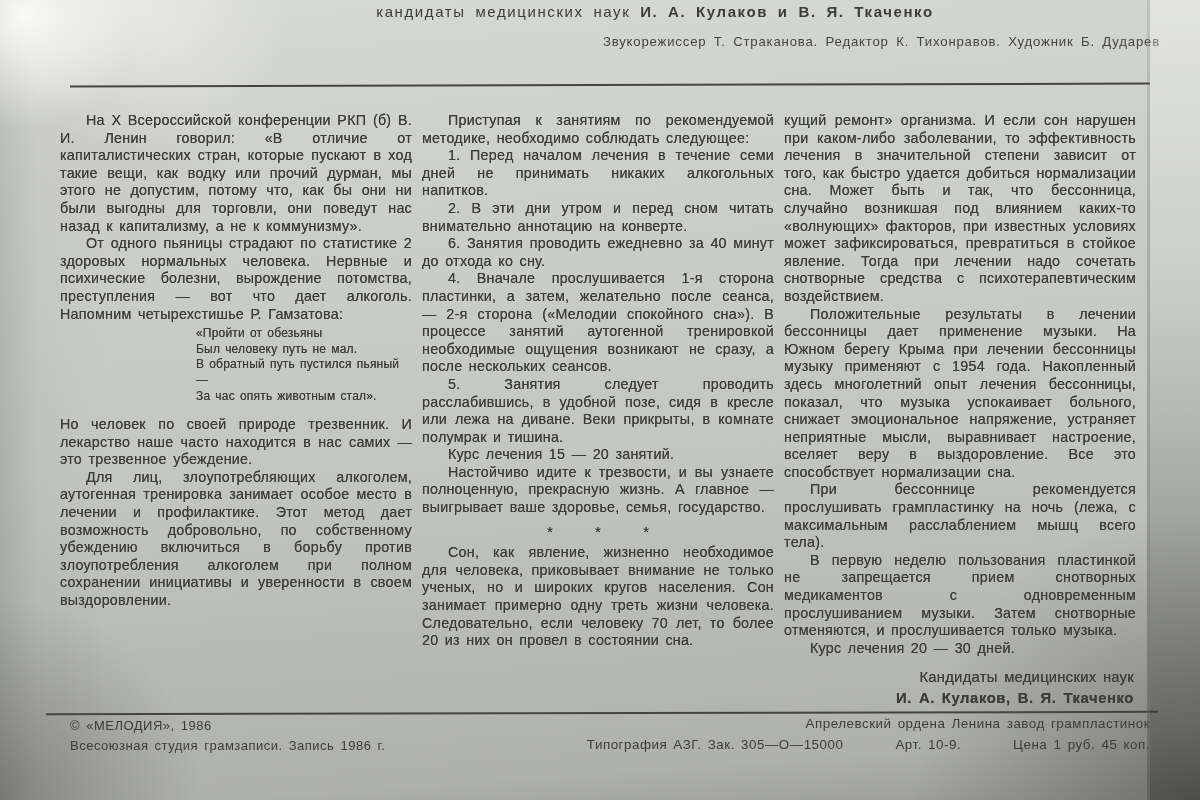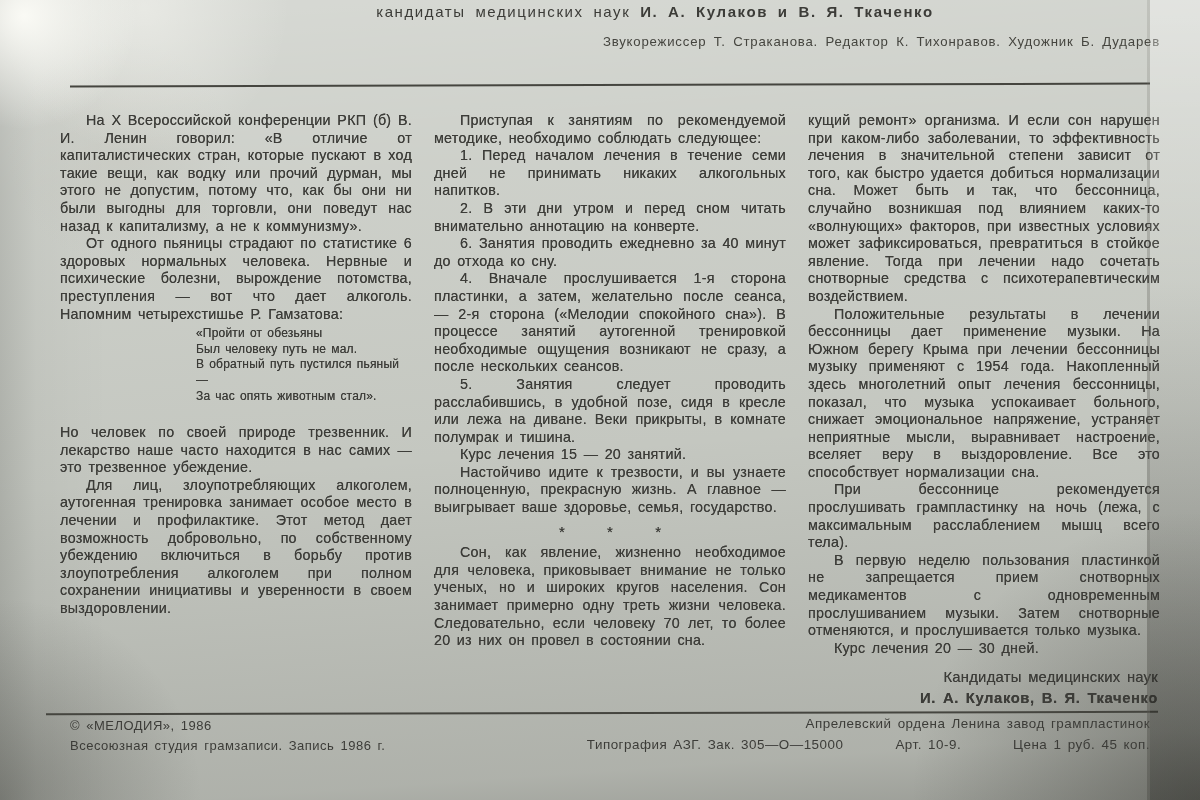--- a/index.html
+++ b/index.html
@@ -33,29 +33,29 @@
   .credit-line1 { font-size:15px; letter-spacing:1.6px; word-spacing:4px; white-space:nowrap; }
   .credit-line1 b { font-weight:700; }
   .credit-line2 { margin-top:14px; font-size:13.2px; letter-spacing:0.8px; word-spacing:3px; white-space:nowrap; color:#45453f;text-align:right; }
 
   .rule { position:absolute; height:2px; background:#45453f; }
   .rule-top { top:84px; left:70px; width:1080px; transform:rotate(-0.15deg); }
   .rule-bottom { top:712px; left:46px; width:1112px; transform:rotate(-0.12deg); }
 
   .columns {
     position:absolute; top:112px; left:60px; width:1100px; height:590px;
-    display:flex; gap:22px;
+    display:flex; gap:10px;
   }
   .col { width:352px; text-align:justify; font-size:14.3px; line-height:17.6px;
          letter-spacing:0.25px; word-spacing:2.2px;
          text-shadow:0 0 0.5px rgba(60,60,56,0.85); }
   .col p { margin:0; }
   .indent { text-indent:26px; }
 
-  .verse { margin:3px 0 20px 136px; font-size:12px; line-height:15.6px;
+  .verse { margin:3px 0 12px 136px; font-size:12px; line-height:15.6px;
            letter-spacing:0.2px; word-spacing:1.5px; text-align:left; }
 
   .separator { text-align:center; letter-spacing:18px; font-size:15px;
                margin:6px 0 4px 0; text-indent:18px; }
 
   .signature { margin-top:10px; text-align:right; line-height:21px;
                font-size:14.8px; padding-right:2px; }
   .signature .sig-bold { font-weight:700; letter-spacing:0.6px; }
 
   .footer-left  { position:absolute; left:62px;  top:716px; font-size:13px;
@@ -76,21 +76,21 @@
     </div>
     <div class="credit-line2">Звукорежиссер Т. Страканова. Редактор К. Тихонравов. Художник Б. Дударев</div>
   </div>
 
   <div class="rule rule-top"></div>
 
   <div class="columns">
 
     <div class="col">
       <p class="indent">На Х Всероссийской конференции РКП (б) В. И. Ленин говорил: «В отличие от капиталистических стран, которые пускают в ход такие вещи, как водку или прочий дурман, мы этого не допустим, потому что, как бы они ни были выгодны для торговли, они поведут нас назад к капитализму, а не к коммунизму».</p>
-      <p class="indent">От одного пьяницы страдают по статистике 6 здоровых нормальных человека. Нервные и психические болезни, вырождение потомства, преступления — вот что дает алкоголь. Напомним четырехстишье Р. Гамзатова:</p>
+      <p class="indent">От одного пьяницы страдают по статистике 2 здоровых нормальных человека. Нервные и психические болезни, вырождение потомства, преступления — вот что дает алкоголь. Напомним четырехстишье Р. Гамзатова:</p>
       <div class="verse">
         <div>«Пройти от обезьяны</div>
         <div>Был человеку путь не мал.</div>
         <div>В обратный путь пустился пьяный —</div>
         <div>За час опять животным стал».</div>
       </div>
       <p>Но человек по своей природе трезвенник. И лекарство наше часто находится в нас самих — это трезвенное убеждение.</p>
       <p class="indent">Для лиц, злоупотребляющих алкоголем, аутогенная тренировка занимает особое место в лечении и профилактике. Этот метод дает возможность добровольно, по собственному убеждению включиться в борьбу против злоупотребления алкоголем при полном сохранении инициативы и уверенности в своем выздоровлении.</p>
     </div>
 

